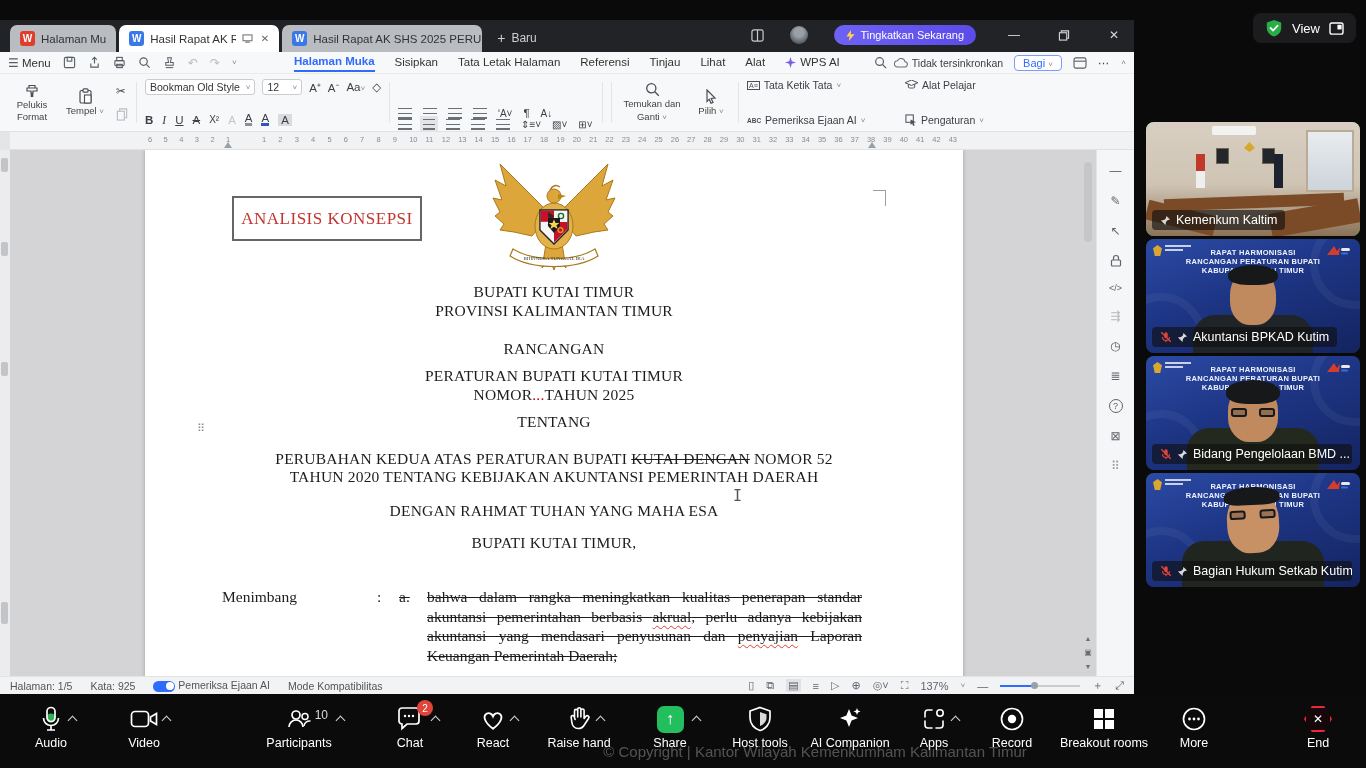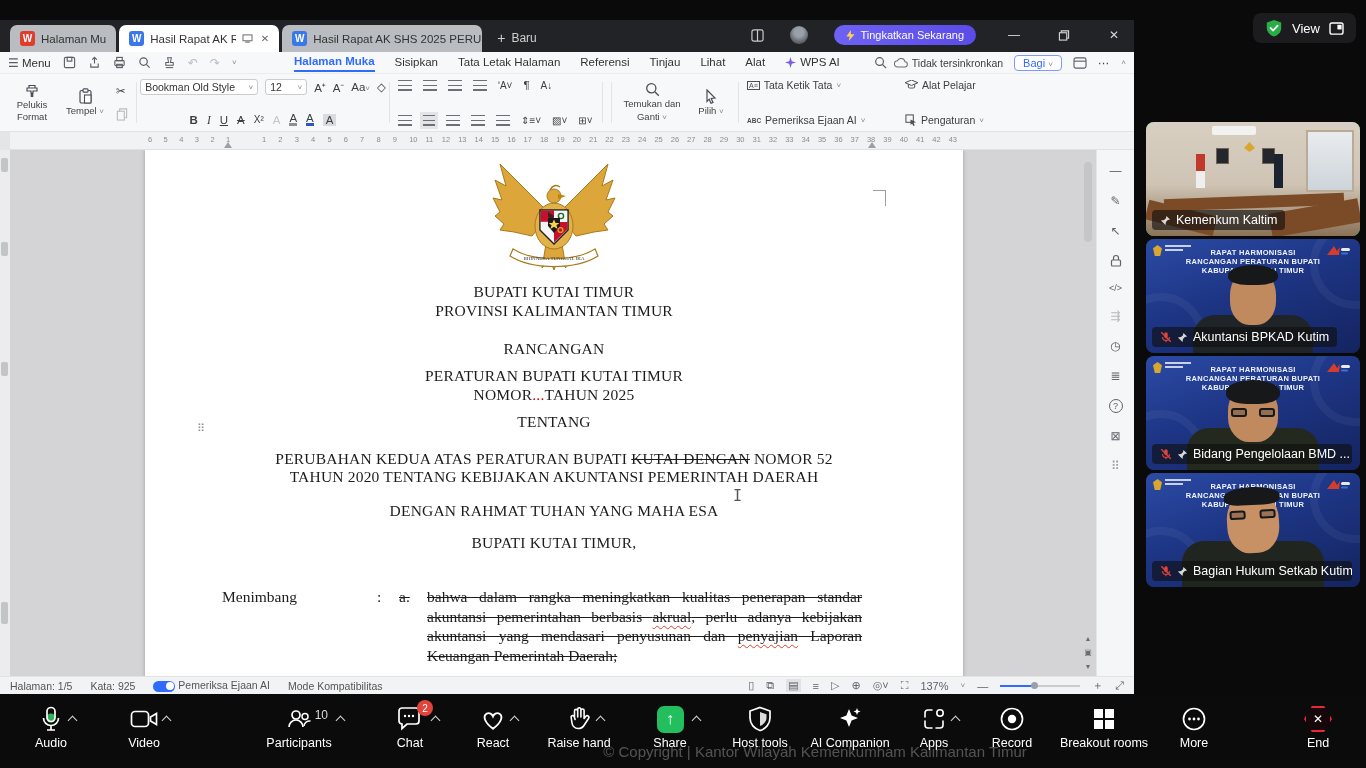--- a/index.html
+++ b/index.html
@@ -293,21 +293,21 @@
       </div>
       <div class="rgroup" style="justify-content:center;gap:10px;">
         <span class="fico">✂</span>
         <svg width="12" height="13" viewBox="0 0 12 14">
             <rect x="1" y="3.5" width="7.5" height="9.5" fill="none" stroke="#b9bcc2" stroke-width="1.2"></rect>
             <polyline points="3.5,3.5 3.5,1 11,1 11,10.5 8.5,10.5" fill="none" stroke="#b9bcc2" stroke-width="1.2"></polyline>
           </svg>
       </div>
       <div class="rdiv"></div>
 
-      <div class="rgroup" style="width:236px;align-items:center;">
+      <div class="rgroup" style="width:236px;">
         <div class="rowline">
           <span class="selbox" style="width:118px;justify-content:space-between;">
               <span>Bookman Old Style</span>
               <span class="carat">˅</span>
             </span>
           <span class="selbox" style="width:42px;justify-content:space-between;">
               <span>12</span>
               <span class="carat">˅</span>
             </span>
           <span class="fico">A⁺</span>
@@ -322,21 +322,21 @@
           <span class="fico" style="text-decoration:line-through;">A</span>
           <span class="fico" style="font-size:10px;">X²</span>
           <span class="fico" style="color:#c3c6cb;">A</span>
           <span class="fico" style="border-bottom:3px solid #8d8f94;line-height:10px;">A</span>
           <span class="fico" style="border-bottom:3px solid #2f55c9;line-height:10px;">A</span>
           <span class="fico" style="background:#d9dbdf;padding:0 3px;">A</span>
         </div>
       </div>
       <div class="rdiv"></div>
 
-      <div class="rgroup" style="width:196px;">
+      <div class="rgroup" style="width:196px;margin-top:28px;">
         <div class="rowline" style="gap:11px;">
           <span class="plines"></span>
           <span class="plines"></span>
           <span class="plines"></span>
           <span class="plines"></span>
           <span class="fico" style="font-size:10px;">ʹA˅</span>
           <span class="fico">¶</span>
           <span class="fico" style="font-size:10px;">A↓</span>
         </div>
         <div class="rowline" style="gap:11px;">
@@ -411,20 +411,23 @@
     <div class="docarea">
       <div class="leftstrip">
         <i class="lmark" style="top:8px;"></i>
         <i class="lmark" style="top:92px;"></i>
         <i class="lmark" style="top:212px;"></i>
         <i class="lmark" style="top:452px;height:22px;"></i>
       </div>
 
       <div class="page">
 
+        <div class="stamp">
+            <span>ANALISIS KONSEPSI</span>
+          </div>
 
         <svg width="124" height="120" viewBox="0 0 124 120" style="position:absolute;left:347px;top:2px;">
 
           <polygon points="58,62 8,12 14,34 3,28 10,48 1,46 8,60 3,64 12,72 8,78 22,80 40,84" fill="#dda63a" stroke="#a8791c" stroke-width="1"></polygon>
           <polygon points="66,62 116,12 110,34 121,28 114,48 123,46 116,60 121,64 112,72 116,78 102,80 84,84" fill="#dda63a" stroke="#a8791c" stroke-width="1"></polygon>
 
           <polygon points="54,92 50,116 58,108 62,118 66,108 74,116 70,92" fill="#dda63a" stroke="#a8791c" stroke-width="1"></polygon>
 
           <ellipse cx="62" cy="74" rx="19" ry="23" fill="#e3b14a" stroke="#a8791c" stroke-width="1"></ellipse>
 

